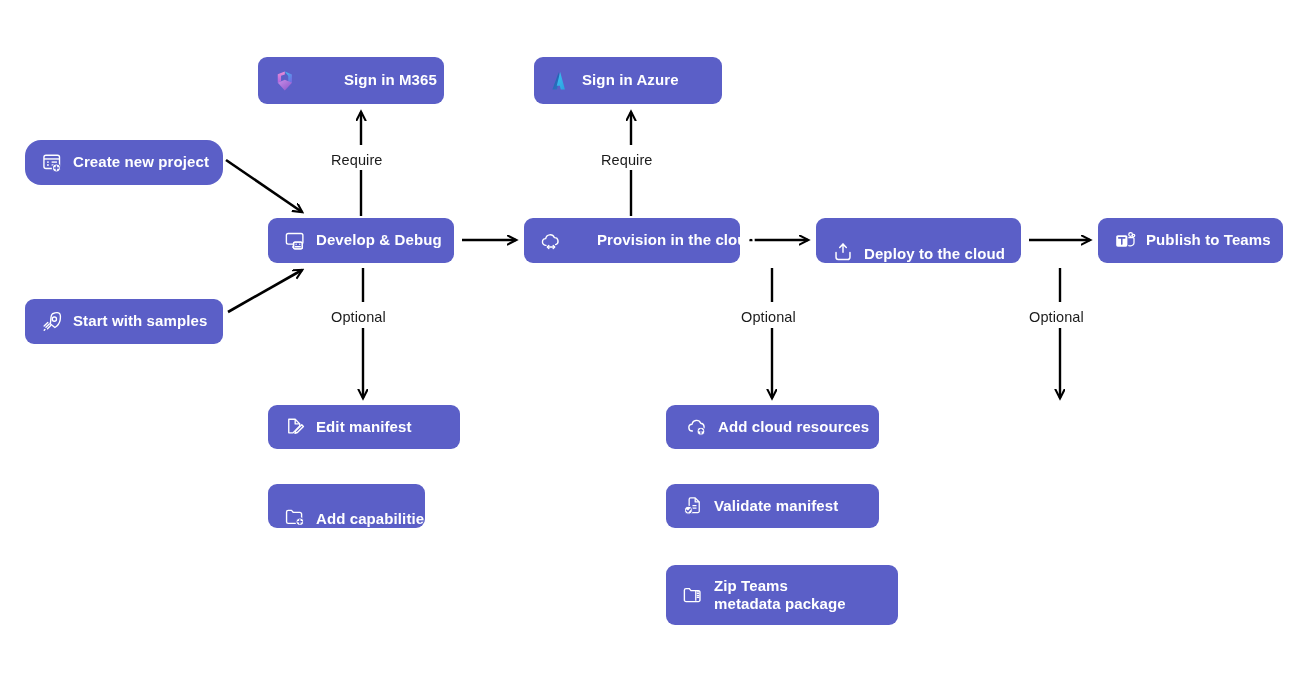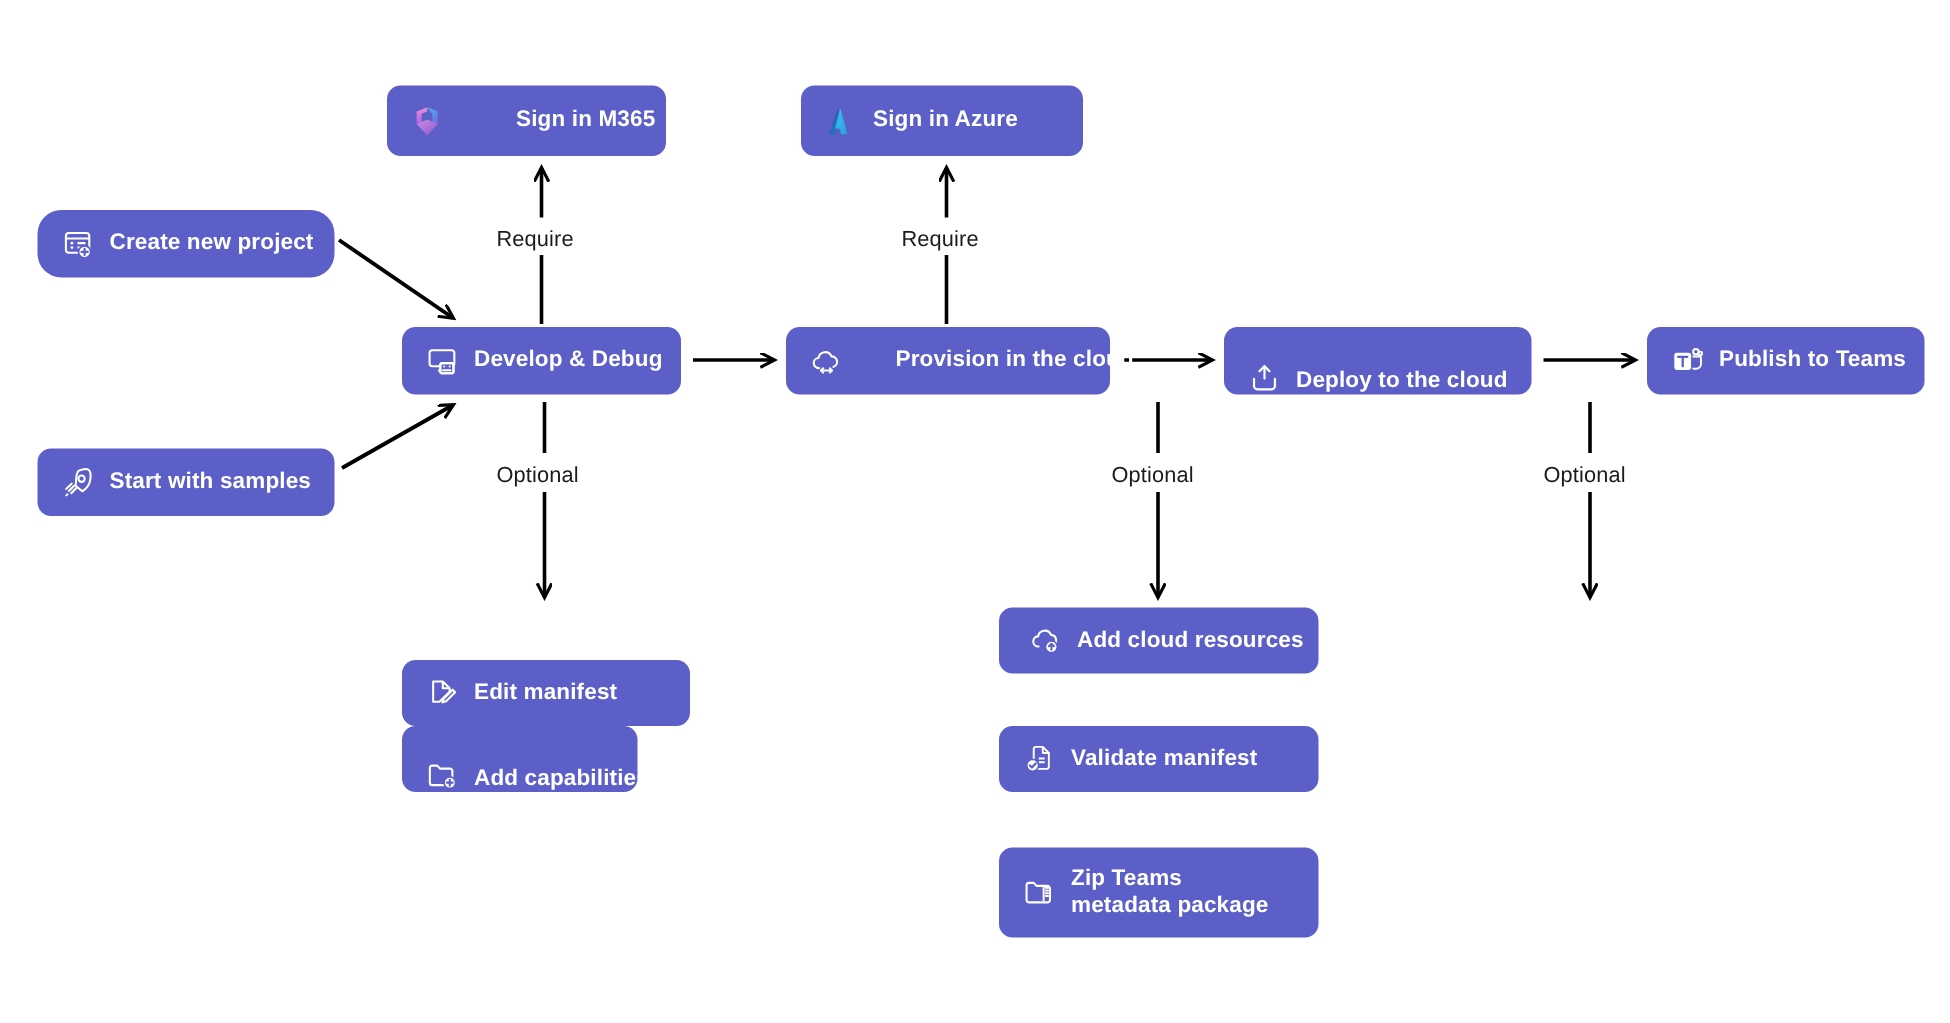--- a/index.html
+++ b/index.html
@@ -222,21 +222,21 @@
         <rect x="2.4" y="5.6" width="12.2" height="12.6" rx="1.8" fill="#fff" stroke="none"></rect>
         <path d="M5.2 8.6h6.6M8.5 8.6v6.8" stroke="#5B5FC7" stroke-width="1.7" stroke-linecap="round"></path>
         <path d="M15.6 8.4h5.2a1 1 0 0 1 1 1v4.4a3.5 3.5 0 0 1-3.5 3.5h-1.1a3.2 3.2 0 0 1-1.6-0.4" stroke-linejoin="round"></path>
         <circle cx="18.1" cy="4.9" r="2.0"></circle>
         <circle cx="21.3" cy="6.1" r="1.3"></circle>
       </svg>
     </span>
     <span class="lbl">Publish to Teams</span>
   </div>
 
-  <div class="node" style="left:268px;top:405px;width:192px;height:44px;margin-top:35px;">
+  <div class="node" style="left:268px;top:405px;width:192px;height:44px;">
     <span class="ico">
       <svg viewBox="0 0 24 24" width="22" height="22" fill="none" stroke="#fff" stroke-width="1.5" stroke-linejoin="round">
         <path d="M5.2 3.6h7.0l5.0 5.0v2.4l-7.4 7.4H5.2z"></path>
         <path d="M12.2 3.6v5.0h5.0"></path>
         <path d="M19.4 9.6 21.2 11.4 14.6 18.0l-2.6 0.8 0.8-2.6z" fill="#5B5FC7"></path>
       </svg>
     </span>
     <span class="lbl">Edit manifest</span>
   </div>
 
@@ -268,21 +268,21 @@
         <path d="M9.4 3.2h5.0l4.4 4.4v10.0a1.6 1.6 0 0 1-1.6 1.6H9.4a1.6 1.6 0 0 1-1.6-1.6V4.8a1.6 1.6 0 0 1 1.6-1.6z"></path>
         <path d="M14.4 3.2v4.4h4.4"></path>
         <path d="M11.4 11.6h4.4M11.4 14.4h4.4"></path>
         <circle cx="7.0" cy="16.6" r="4.3" fill="#fff" stroke="#5B5FC7" stroke-width="1.2"></circle>
         <path d="M5.0 16.7 6.5 18.2 9.2 15.2" stroke="#5B5FC7" stroke-width="1.6" stroke-linecap="round"></path>
       </svg>
     </span>
     <span class="lbl">Validate manifest</span>
   </div>
 
-  <div class="node two-line" style="left:666px;top:565px;width:213px;height:60px;">
+  <div class="node two-line" style="left:666px;top:565px;width:232px;height:60px;">
     <span class="ico">
       <svg viewBox="0 0 24 24" width="22" height="22" fill="none" stroke="#fff" stroke-width="1.5" stroke-linejoin="round">
         <path d="M2.6 6.8a1.8 1.8 0 0 1 1.8-1.8h3.4l2.0 2.2h8.0a1.8 1.8 0 0 1 1.8 1.8v8.4a1.8 1.8 0 0 1-1.8 1.8H4.4a1.8 1.8 0 0 1-1.8-1.8z"></path>
         <path d="M15.0 7.2v11.0" stroke-width="1.4"></path>
         <path d="M16.6 8.6h1.6M16.6 10.6h1.6M16.6 12.6h1.6M16.6 14.6h1.6" stroke-width="1.4" stroke-linecap="round"></path>
       </svg>
     </span>
     <span class="lbl">
       <span>Zip Teams</span>
       <span class="l2">metadata package</span>

